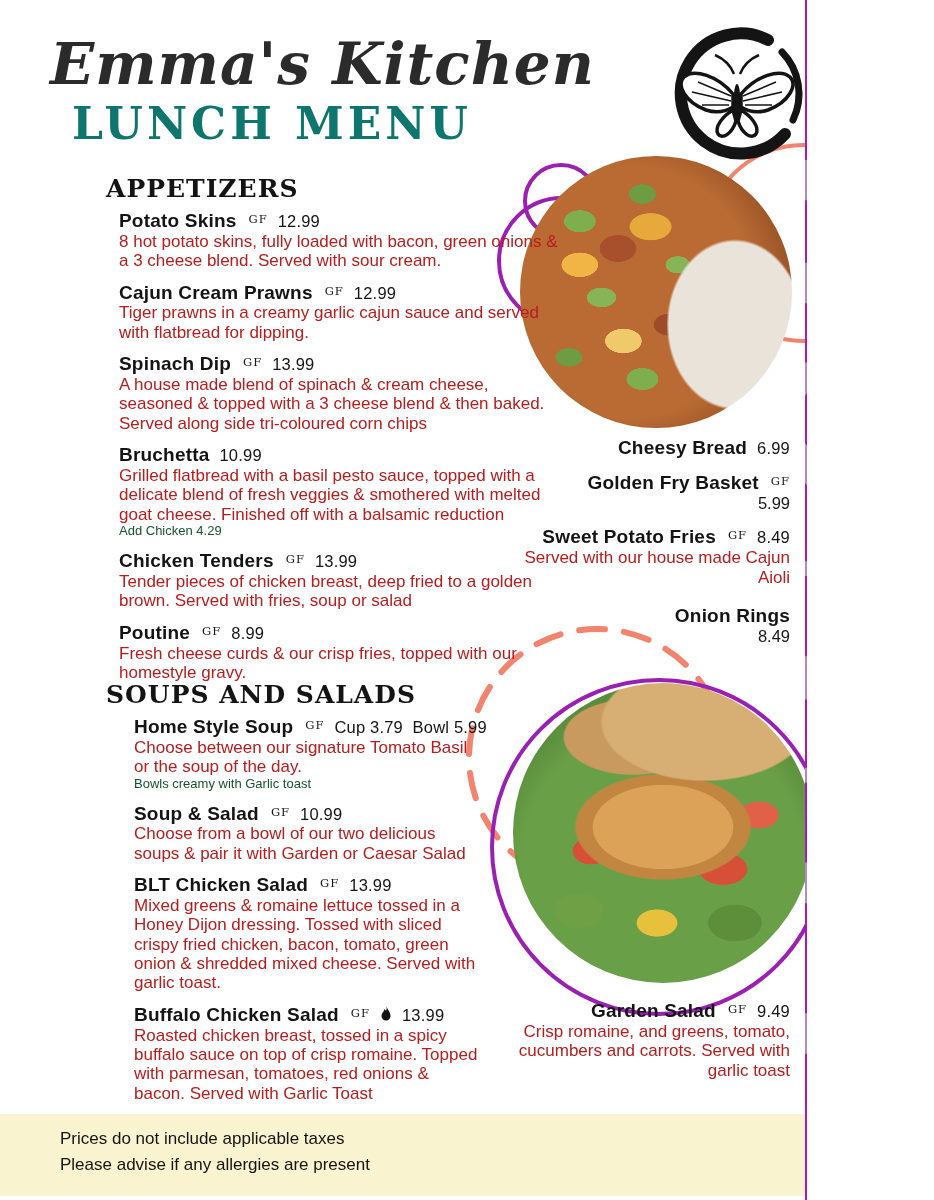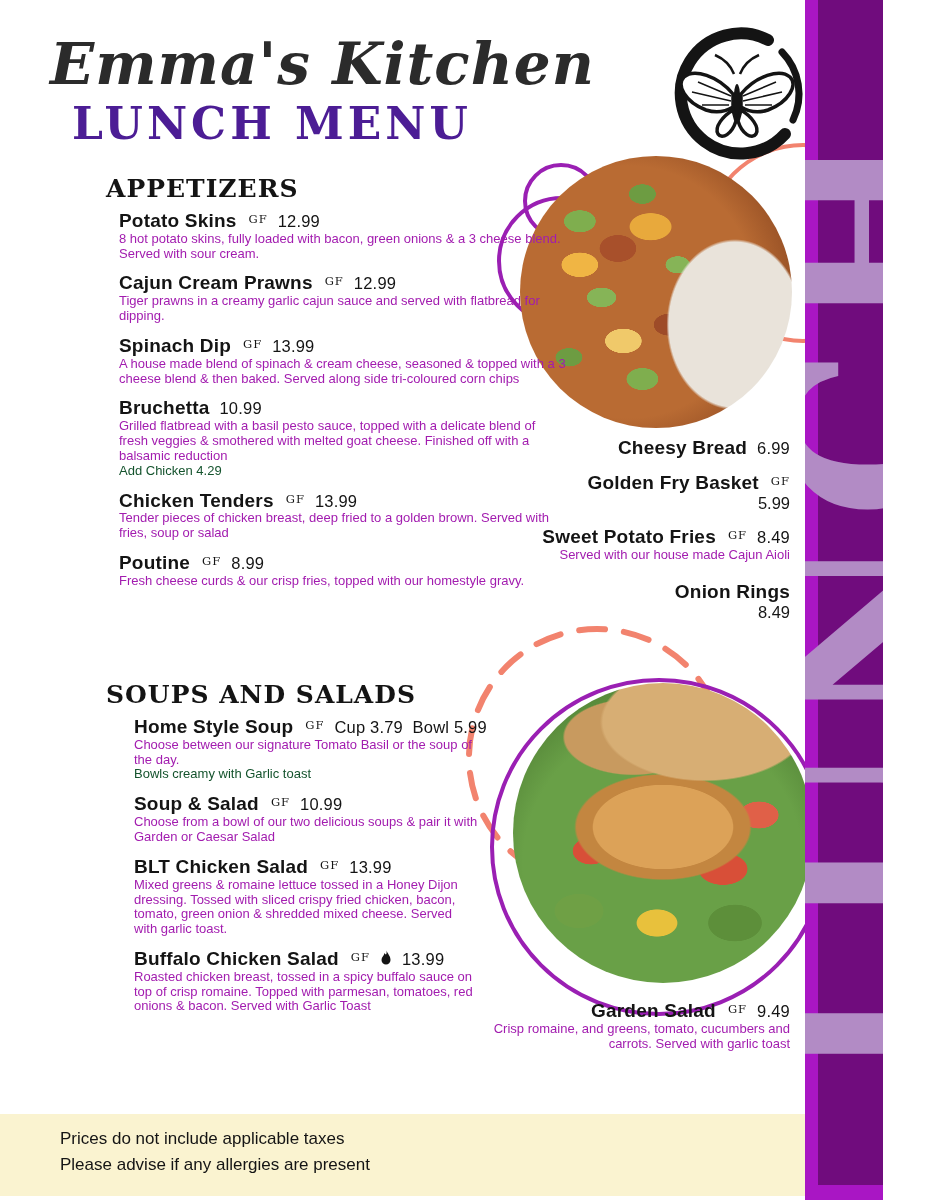--- a/index.html
+++ b/index.html
@@ -1,25 +1,25 @@
 <!DOCTYPE html>
 <html><head>
 <meta charset="utf-8">
 <style>
   html,body{margin:0;padding:0;background:#ffffff;}
-  .page{position:relative;width:883px;height:1200px;background:#ffffff;overflow:hidden;
+  .page{position:relative;width:807px;height:1200px;background:#ffffff;overflow:hidden;
         font-family:"Liberation Sans",sans-serif;color:#161616;}
 
   
   .script-title{position:absolute;left:50px;top:30px;
     font-family:"DejaVu Serif",serif;font-style:italic;font-weight:bold;
     font-size:58px;color:#2b2b2b;letter-spacing:1px;white-space:nowrap;}
   .menu-title{position:absolute;left:72px;top:98px;
     font-family:"DejaVu Serif",serif;font-weight:bold;font-size:44px;
-    color:#4c1d95;letter-spacing:4px;white-space:nowrap;}
+    color:#0f766e;letter-spacing:4px;white-space:nowrap;}
 
   
   .logo{position:absolute;left:652px;top:22px;width:170px;height:158px;z-index:3;}
 
   
   .band{position:absolute;left:805px;top:0;width:129px;height:1200px;
         background:#a916c4;overflow:hidden;z-index:6;}
   .band-inner{position:absolute;left:13px;top:0;right:0;bottom:15px;background:#700c7d;}
   .band-text{position:absolute;left:50%;top:50%;
      transform:translate(-50%,-50%) rotate(-90deg);
@@ -72,21 +72,21 @@
   .soups{top:680px;}
   .section-title{font-family:"DejaVu Serif",serif;font-weight:bold;font-size:25px;
      letter-spacing:1px;color:#141414;margin:0 0 7px 0;}
   .items{padding-left:13px;}
   .soups .items{padding-left:28px;}
   .item{margin-bottom:11px;}
   .item-head{font-size:19px;font-weight:bold;letter-spacing:.2px;color:#141414;line-height:1.15;}
   .gf{font-family:"DejaVu Serif",serif;font-weight:normal;font-size:11.5px;
       letter-spacing:1px;position:relative;top:-4px;margin-left:12px;}
   .price{font-weight:normal;font-size:16.5px;margin-left:10px;}
-  .desc{font-size:13px;line-height:1.14;color:#a21caf;max-width:452px;}
+  .desc{font-size:17px;line-height:1.14;color:#b91c1c;max-width:452px;}
   .soups .desc{max-width:344px;}
   .note{font-size:13px;line-height:1.15;color:#14532d;}
   .flame{display:inline-block;position:relative;top:1px;margin-left:10px;}
 
   
   .col-right{position:absolute;text-align:right;z-index:4;}
   .sides{left:498px;top:437px;width:292px;}
   .salads{left:486px;top:1000px;width:304px;}
   .ritem{margin-bottom:13px;}
   .ritem .desc{max-width:none;}

